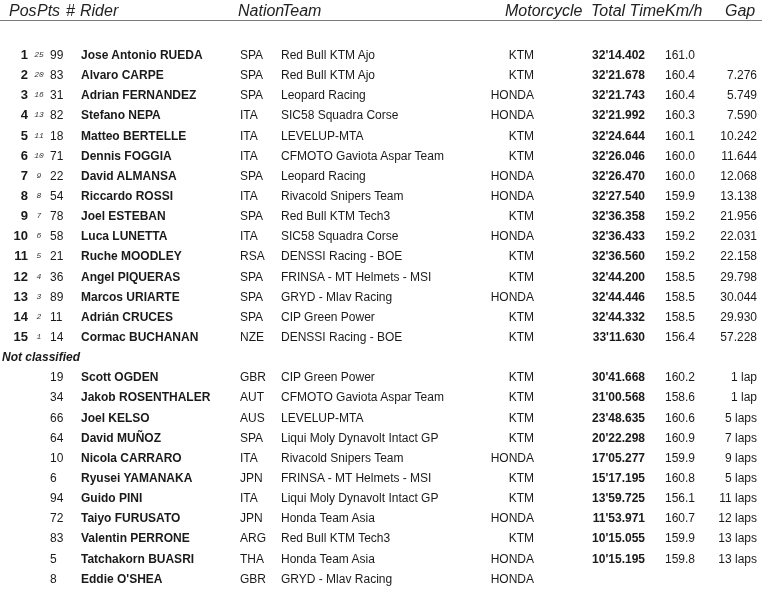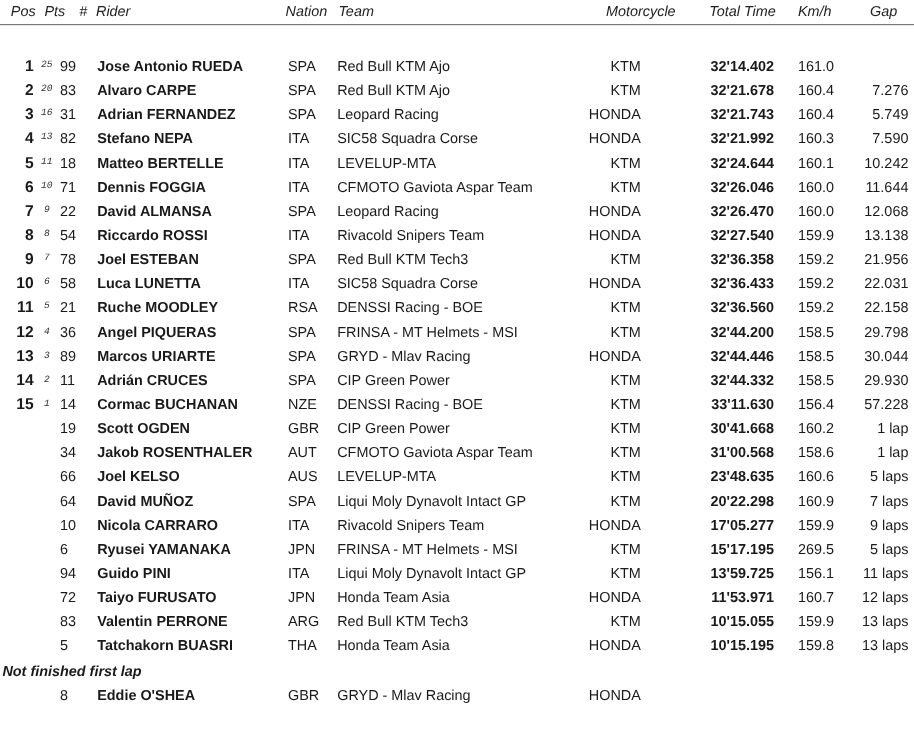--- a/index.html
+++ b/index.html
@@ -4,21 +4,21 @@
 <style>
   html, body { margin: 0; padding: 0; background: #ffffff; }
   body {
     width: 762px; height: 608px; overflow: hidden;
     font-family: "Liberation Sans", "DejaVu Sans", sans-serif;
     color: #1a1a1a; font-size: 12px;
   }
   .wrap { position: relative; width: 762px; }
   .hdr {
     position: relative; height: 20px; border-bottom: 1px solid #7a7a7a;
-    font-style: italic; font-size: 12px; color: #222;
+    font-style: italic; font-size: 16px; color: #222;
   }
   .hdr span { position: absolute; top: 2px; white-space: nowrap; }
   .row { position: relative; height: 20.15px; }
   .row span { position: absolute; top: 3px; white-space: nowrap; }
   .c-pos { left: 0; width: 28px; text-align: right; font-weight: bold; font-size: 13px; top: 2px !important; }
   .c-pts { left: 31px; width: 16px; text-align: center; font-style: italic; font-size: 8px; color: #333; top: 5px !important; font-family: Liberation Mono, monospace; }
   .c-num { left: 50px; width: 27px; text-align: left; }
   .c-rider { left: 81px; font-weight: bold; }
   .c-nation { left: 240px; width: 31px; text-align: left; }
   .c-team { left: 281px; }
@@ -227,20 +227,23 @@
         <span class="c-rider">Cormac BUCHANAN</span>
         <span class="c-nation">NZE</span>
         <span class="c-team">DENSSI Racing - BOE</span>
         <span class="c-moto">KTM</span>
         <span class="c-time">33'11.630</span>
         <span class="c-kmh">156.4</span>
         <span class="c-gap">57.228</span>
       </div>
     </div>
 
+  <div class="section">
+    <span>Not classified</span>
+  </div>
   <div id="notclassified">
       <div class="row">
         <span class="c-num">19</span>
         <span class="c-rider">Scott OGDEN</span>
         <span class="c-nation">GBR</span>
         <span class="c-team">CIP Green Power</span>
         <span class="c-moto">KTM</span>
         <span class="c-time">30'41.668</span>
         <span class="c-kmh">160.2</span>
         <span class="c-gap">1 lap</span>
@@ -285,21 +288,21 @@
         <span class="c-kmh">159.9</span>
         <span class="c-gap">9 laps</span>
       </div>
       <div class="row">
         <span class="c-num">6</span>
         <span class="c-rider">Ryusei YAMANAKA</span>
         <span class="c-nation">JPN</span>
         <span class="c-team">FRINSA - MT Helmets - MSI</span>
         <span class="c-moto">KTM</span>
         <span class="c-time">15'17.195</span>
-        <span class="c-kmh">269.5</span>
+        <span class="c-kmh">160.8</span>
         <span class="c-gap">5 laps</span>
       </div>
       <div class="row">
         <span class="c-num">94</span>
         <span class="c-rider">Guido PINI</span>
         <span class="c-nation">ITA</span>
         <span class="c-team">Liqui Moly Dynavolt Intact GP</span>
         <span class="c-moto">KTM</span>
         <span class="c-time">13'59.725</span>
         <span class="c-kmh">156.1</span>
@@ -330,23 +333,20 @@
         <span class="c-rider">Tatchakorn BUASRI</span>
         <span class="c-nation">THA</span>
         <span class="c-team">Honda Team Asia</span>
         <span class="c-moto">HONDA</span>
         <span class="c-time">10'15.195</span>
         <span class="c-kmh">159.8</span>
         <span class="c-gap">13 laps</span>
       </div>
     </div>
 
-  <div class="section">
-    <span>Not finished first lap</span>
-  </div>
   <div id="notfinished">
       <div class="row">
         <span class="c-num">8</span>
         <span class="c-rider">Eddie O'SHEA</span>
         <span class="c-nation">GBR</span>
         <span class="c-team">GRYD - Mlav Racing</span>
         <span class="c-moto">HONDA</span>
         <span class="c-time"></span>
         <span class="c-kmh"></span>
         <span class="c-gap"></span>

